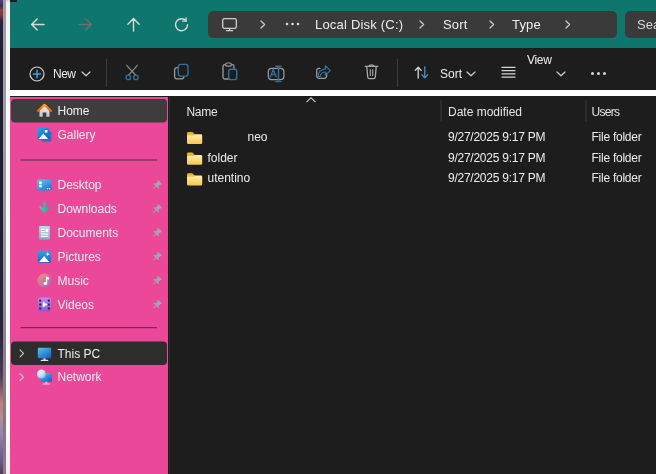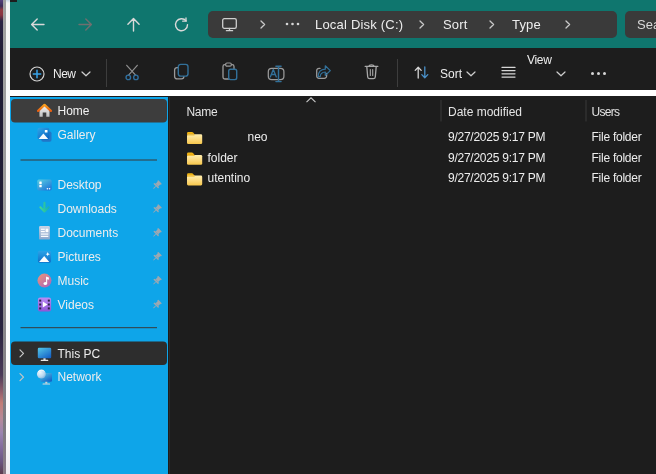--- a/index.html
+++ b/index.html
@@ -142,21 +142,21 @@
         <path d="M1 1 L5 4.8 L9 1" fill="none" stroke="#cfcfcf" stroke-width="1.2" stroke-linecap="round" stroke-linejoin="round"></path>
       </svg>
 
       <svg class="abs" style="left:580px;top:23px;" width="17" height="5" viewBox="0 0 17 5">
         <circle cx="2.5" cy="2.5" r="1.5" fill="#d6d6d6"></circle>
           <circle cx="8.5" cy="2.5" r="1.5" fill="#d6d6d6"></circle>
           <circle cx="14.5" cy="2.5" r="1.5" fill="#d6d6d6"></circle>
       </svg>
     </div>
 
-    <div class="abs" id="sidebar" style="left:0;top:97px;width:158px;height:377px;background:#0ea5e9;">
+    <div class="abs" id="sidebar" style="left:0;top:97px;width:158px;height:377px;background:#ec4899;">
       <svg width="158" height="377" viewBox="0 0 158 377">
         <defs>
           <linearGradient id="roofg" x1="0" y1="0" x2="0" y2="1">
             <stop offset="0" stop-color="#f9a11f"></stop>
               <stop offset="1" stop-color="#e85d10"></stop>
           </linearGradient>
           <linearGradient id="homebody" x1="0" y1="0" x2="0" y2="1">
             <stop offset="0" stop-color="#f2f2f2"></stop>
               <stop offset="1" stop-color="#c0c0c0"></stop>
           </linearGradient>

